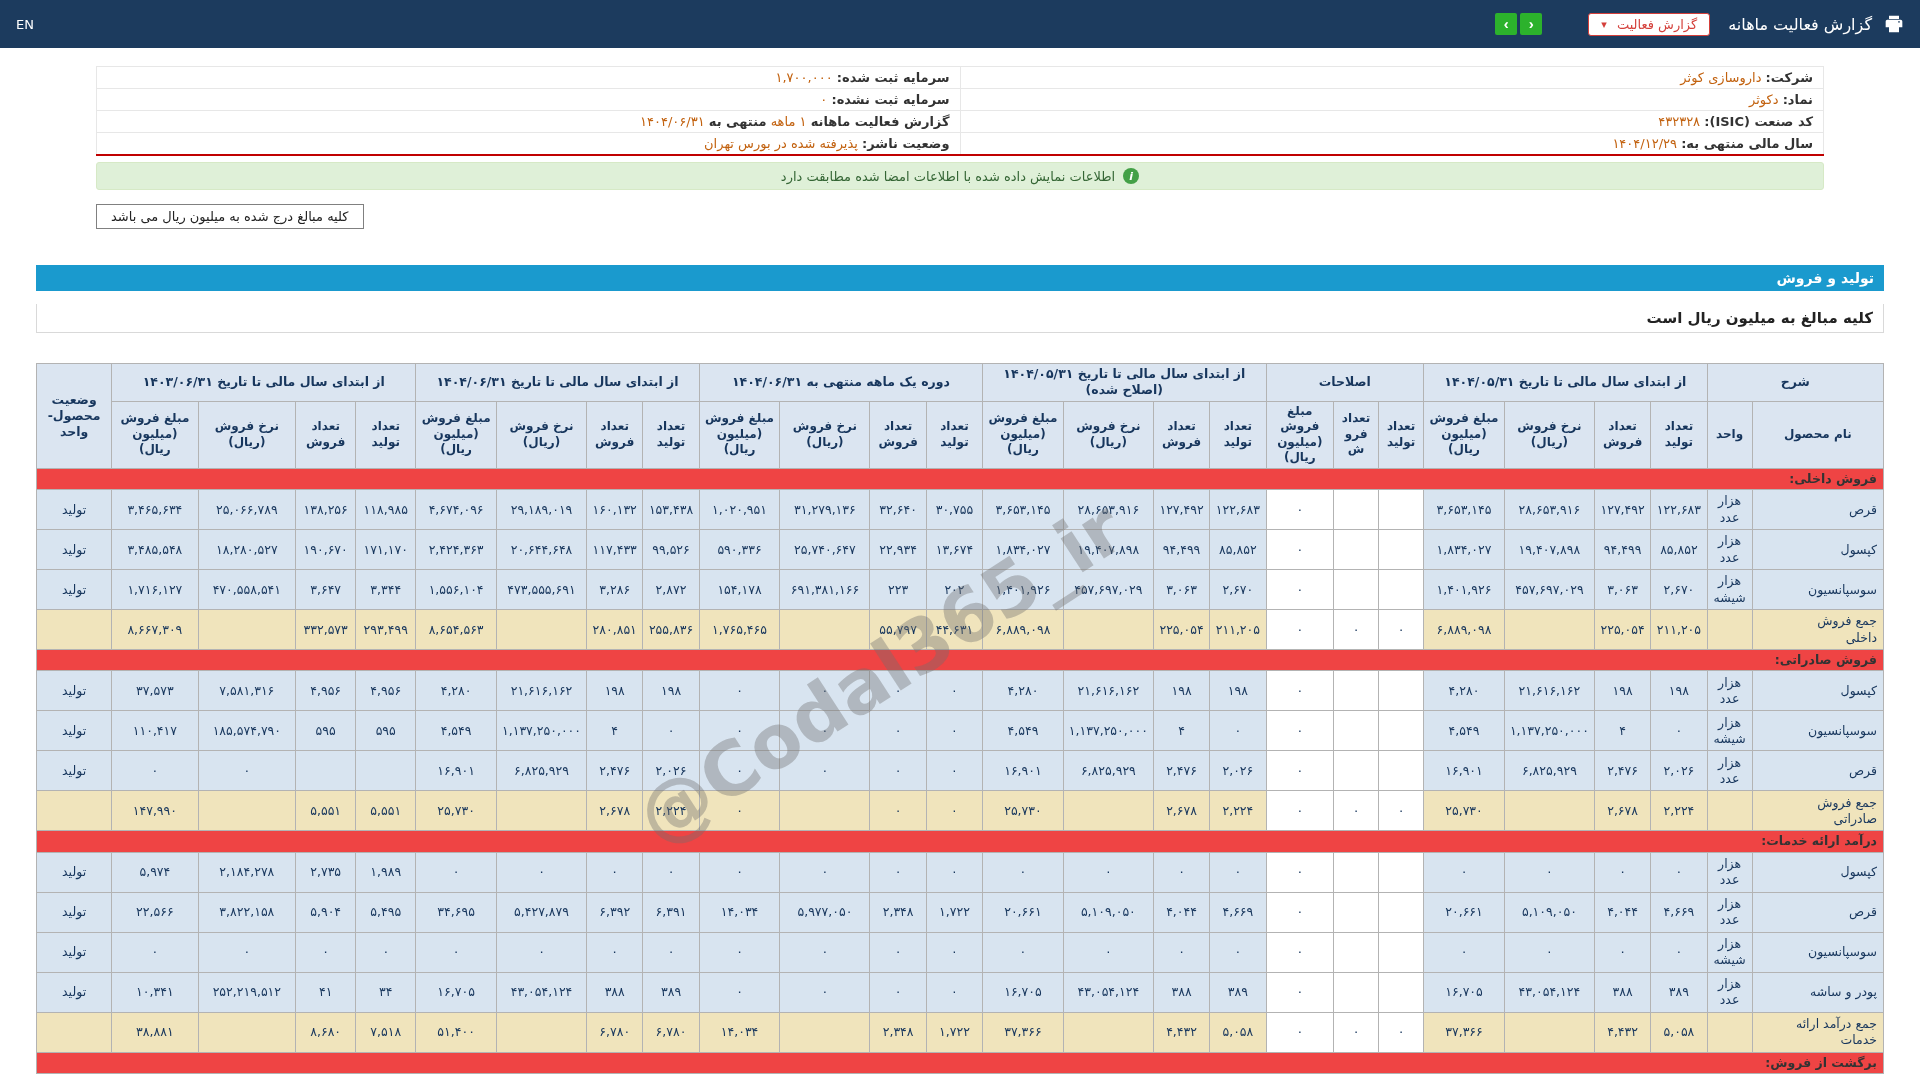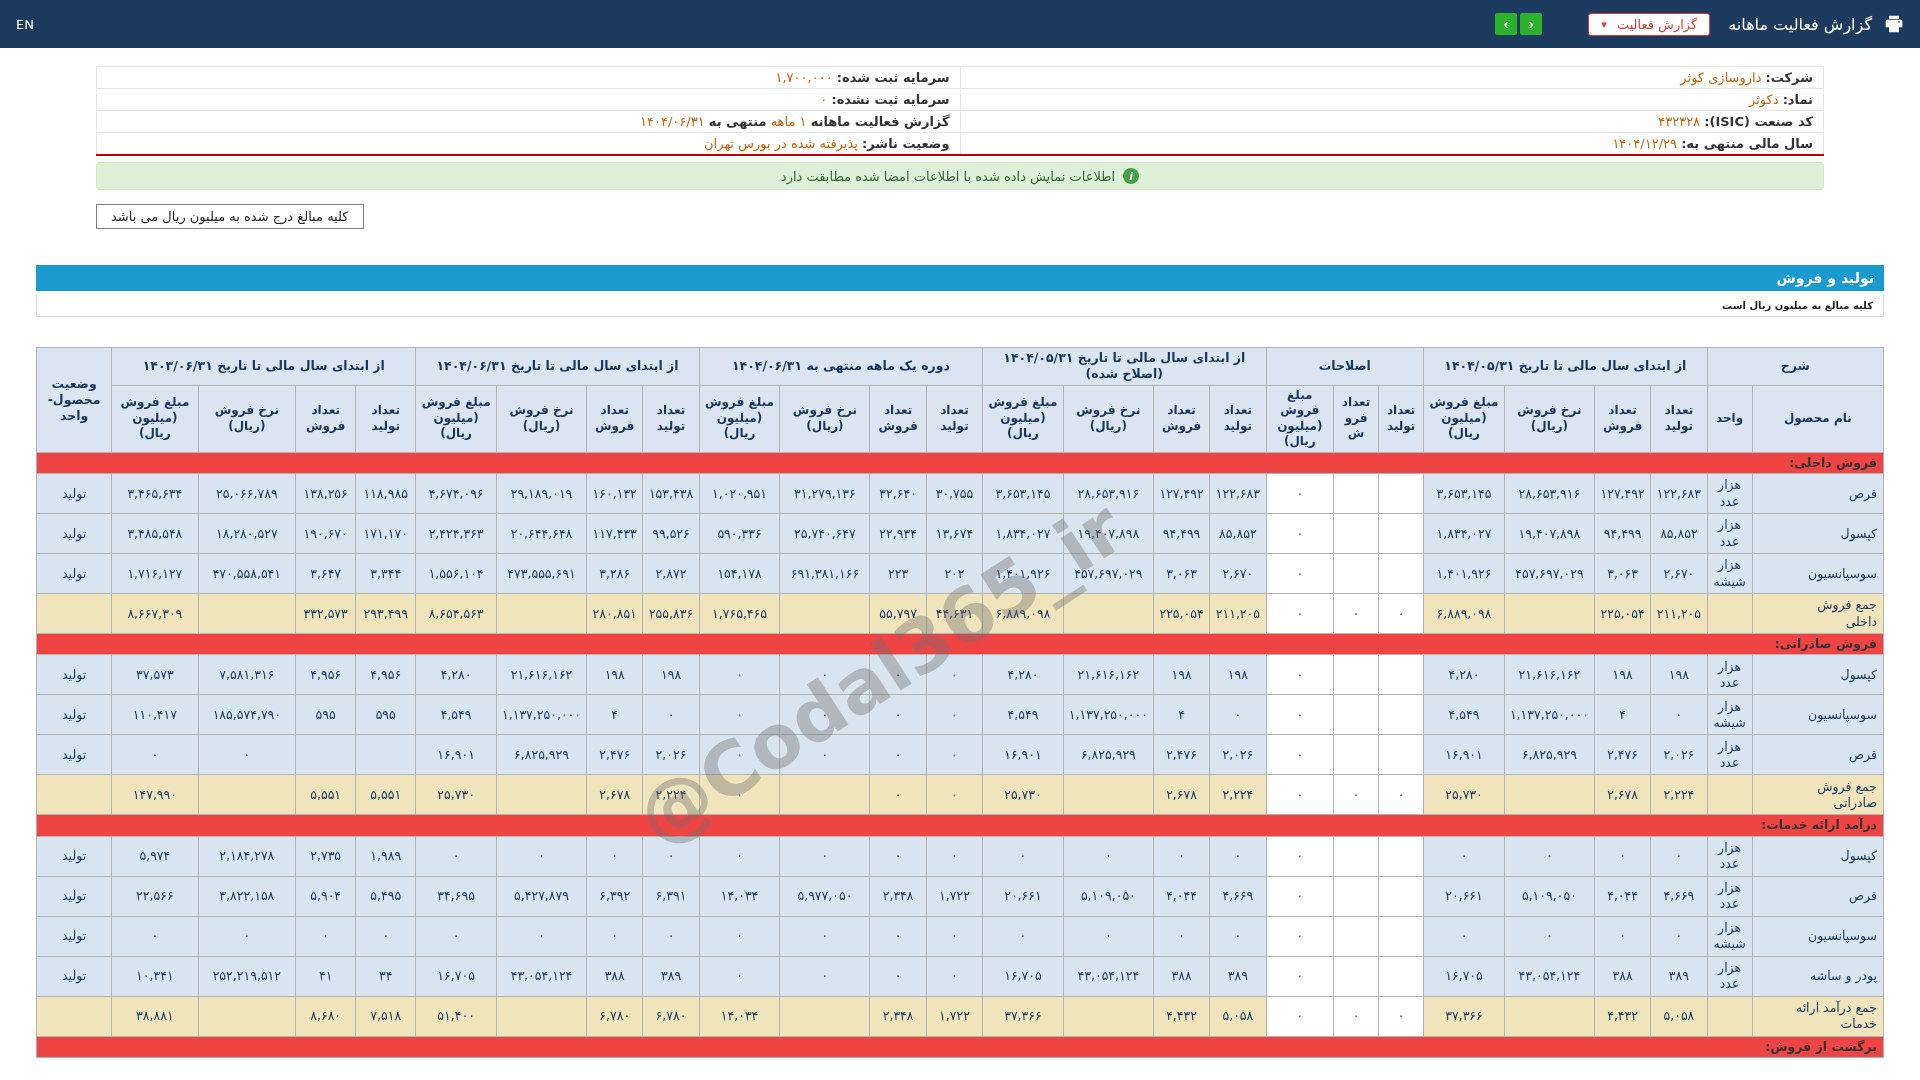--- a/index.html
+++ b/index.html
@@ -55,26 +55,26 @@
   }
 
   
   .amounts-box {
     width:fit-content; margin:14px auto 0 96px;
     border:1px solid #808080; background:#fff; padding:4px 14px; font-size:13px; color:#222;
   }
 
   
   .section-bar {
-    margin:36px 36px 4px; background:#1a9ace; color:#fff; font-weight:bold;
+    margin:36px 36px 13px; background:#1a9ace; color:#fff; font-weight:bold;
     font-size:14px; padding:5px 10px;
   }
   .section-sub {
     margin:0 36px; border:1px solid #d9d9d9; border-top:none;
-    padding:5px 10px; font-size:10px; font-weight:bold; color:#222;
+    padding:5px 10px; font-size:15px; font-weight:bold; color:#222;
   }
 
   
   .main-table {
     margin:30px 36px 0; width:1848px; border-collapse:collapse; table-layout:fixed;
     font-size:12.5px; color:#17365d;
   }
   .main-table th, .main-table td {
     border:1px solid #b3b3b3; text-align:center; vertical-align:middle;
     padding:2px 3px; overflow:hidden; word-wrap:break-word;

